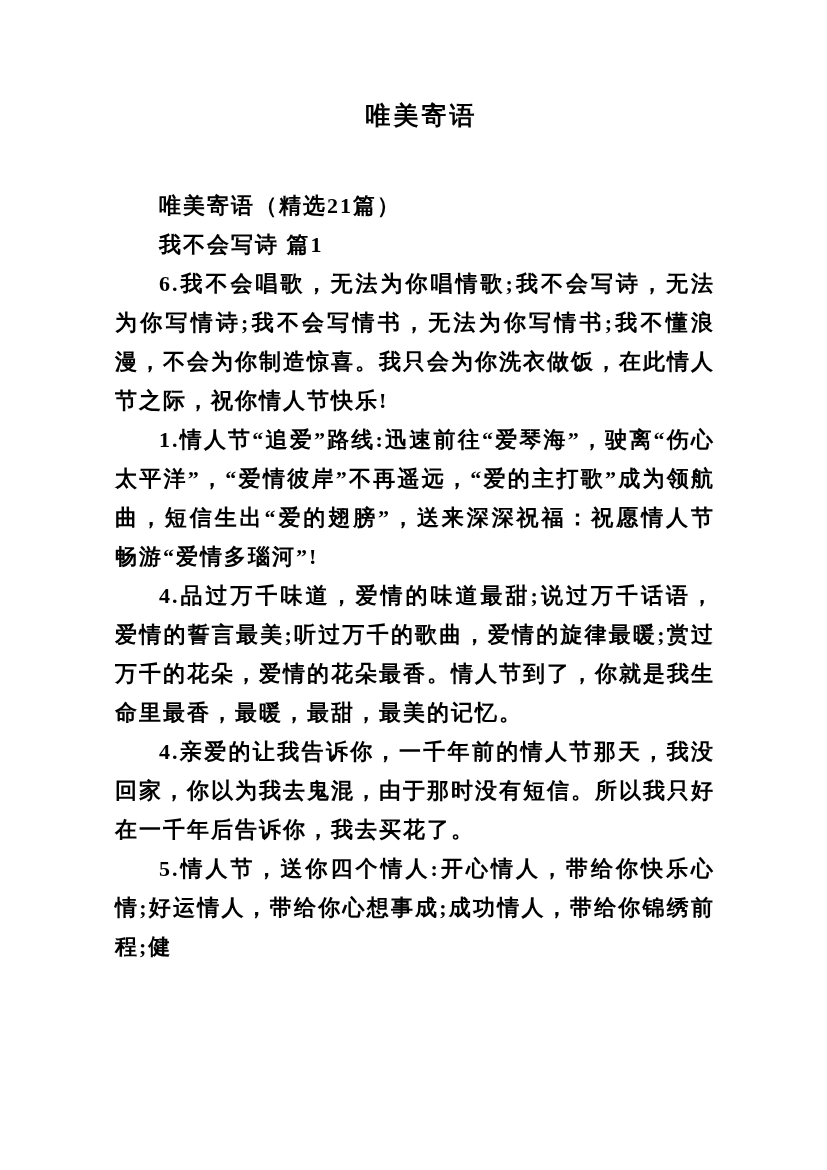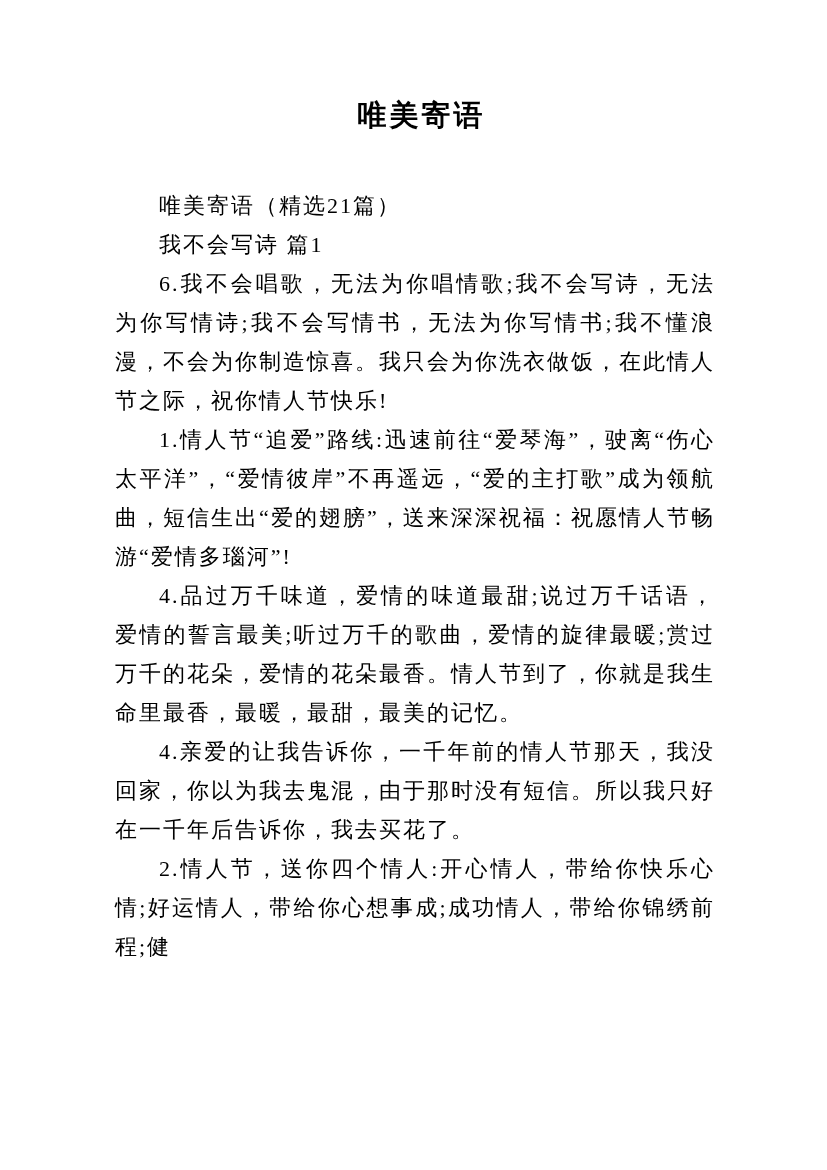--- a/index.html
+++ b/index.html
@@ -13,34 +13,35 @@
     height: 1170px;
     background: #ffffff;
     overflow: hidden;
     font-family: "Liberation Serif", "DejaVu Serif", serif;
     color: #000000;
   }
   .doc-title {
     margin: 0;
     padding-top: 93px;
     text-align: center;
-    font-size: 29px;
+    font-size: 25px;
     line-height: 45px;
     font-weight: 700;
     letter-spacing: 3px;
     padding-left: 16px;
   }
   .doc-body {
     margin: 48px 112px 0 115px; 
     width: 600px;
     font-size: 22px;
     line-height: 39px;
     letter-spacing: 2px;
     text-align: justify;
     text-align-last: left;
+    font-weight: bold;
   }
   .doc-body p {
     margin: 0;
     padding: 0;
     text-indent: 2em;
     word-break: break-all;
   }
 </style>
 </head>
 <body>
@@ -48,15 +49,15 @@
 <div class="page">
   <h1 class="doc-title">唯美寄语</h1>
 
   <div class="doc-body">
     <p>唯美寄语（精选21篇）</p>
     <p>我不会写诗 篇1</p>
     <p>6.我不会唱歌，无法为你唱情歌;我不会写诗，无法为你写情诗;我不会写情书，无法为你写情书;我不懂浪漫，不会为你制造惊喜。我只会为你洗衣做饭，在此情人节之际，祝你情人节快乐!</p>
     <p>1.情人节“追爱”路线:迅速前往“爱琴海”，驶离“伤心太平洋”，“爱情彼岸”不再遥远，“爱的主打歌”成为领航曲，短信生出“爱的翅膀”，送来深深祝福：祝愿情人节畅游“爱情多瑙河”!</p>
     <p>4.品过万千味道，爱情的味道最甜;说过万千话语，爱情的誓言最美;听过万千的歌曲，爱情的旋律最暖;赏过万千的花朵，爱情的花朵最香。情人节到了，你就是我生命里最香，最暖，最甜，最美的记忆。</p>
     <p>4.亲爱的让我告诉你，一千年前的情人节那天，我没回家，你以为我去鬼混，由于那时没有短信。所以我只好在一千年后告诉你，我去买花了。</p>
-    <p>2.情人节，送你四个情人:开心情人，带给你快乐心情;好运情人，带给你心想事成;成功情人，带给你锦绣前程;健</p>
+    <p>5.情人节，送你四个情人:开心情人，带给你快乐心情;好运情人，带给你心想事成;成功情人，带给你锦绣前程;健</p>
   </div>
 </div>
 
 </body></html>

